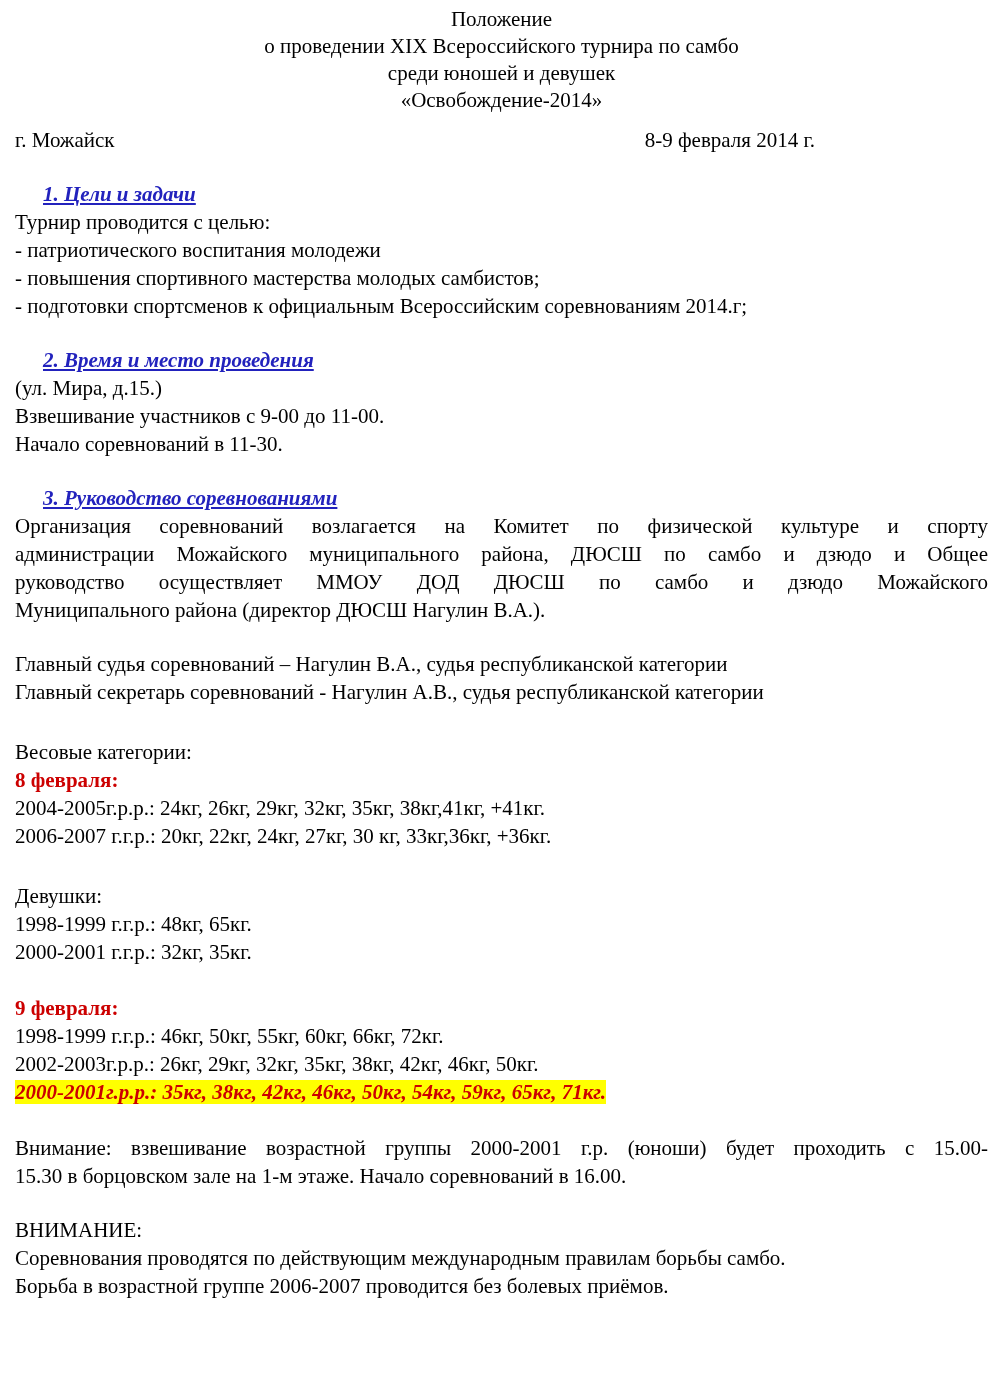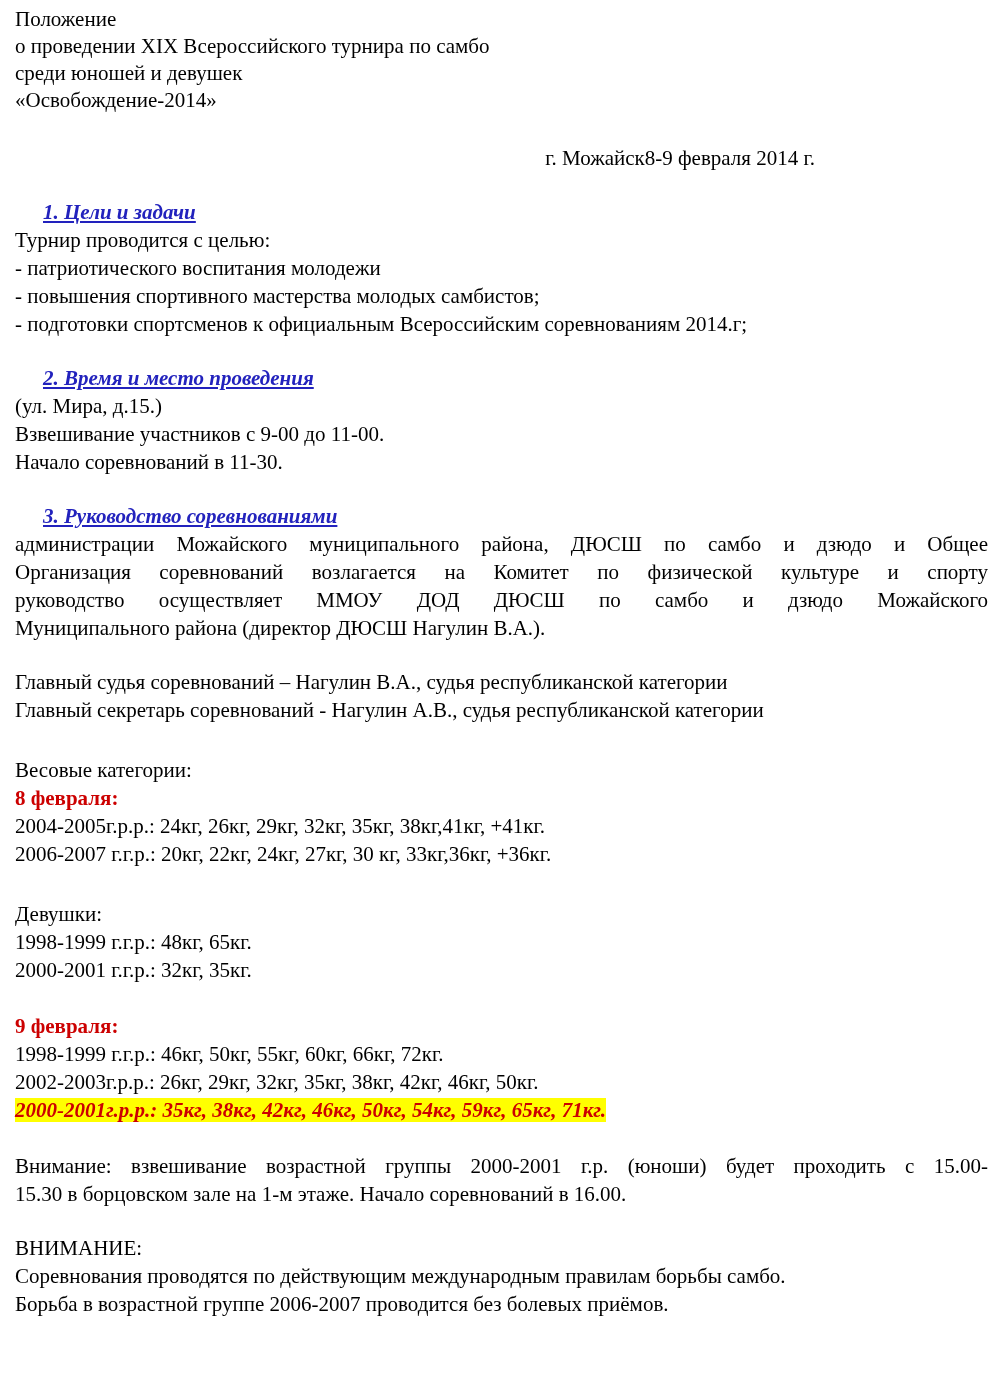--- a/index.html
+++ b/index.html
@@ -12,26 +12,26 @@
   .page {
     width: 1003px;
     height: 1395px;
     background: #ffffff;
     font-family: "Liberation Serif", "DejaVu Serif", serif;
     font-size: 21px;
     color: #000000;
     padding: 6px 15px 0 15px;
     overflow: hidden;
   }
-  .title-block { }
+  .title-block { text-align: center; }
   .title-block .tline { line-height: 27px; }
   .meta-row {
     display: flex;
-    justify-content: flex-end;
-    margin-top: 30px;
+    justify-content: space-between;
+    margin-top: 12px;
     line-height: 28px;
     padding-right: 173px;
   }
   .section { margin-top: 26px; }
   .line { line-height: 28px; }
   .jline {
     line-height: 28px;
     text-align: justify;
     text-align-last: justify;
   }
@@ -85,22 +85,22 @@
 
   <div class="section">
     <div class="sec-heading">2. Время и место проведения</div>
     <div class="line">(ул. Мира, д.15.)</div>
     <div class="line">Взвешивание участников с 9-00 до 11-00.</div>
     <div class="line">Начало соревнований в 11-30.</div>
   </div>
 
   <div class="section">
     <div class="sec-heading">3. Руководство соревнованиями</div>
+    <div class="jline">Организация соревнований возлагается на Комитет по физической культуре и спорту</div>
     <div class="jline">администрации Можайского муниципального района, ДЮСШ по самбо и дзюдо и Общее</div>
-    <div class="jline">Организация соревнований возлагается на Комитет по физической культуре и спорту</div>
     <div class="jline">руководство осуществляет ММОУ ДОД ДЮСШ по самбо и дзюдо Можайского</div>
     <div class="line">Муниципального района (директор ДЮСШ Нагулин В.А.).</div>
   </div>
 
   <div class="section">
     <div class="line">Главный судья соревнований – Нагулин В.А., судья республиканской категории</div>
     <div class="line">Главный секретарь соревнований - Нагулин А.В., судья республиканской категории</div>
   </div>
 
   <div class="mt-2l">

